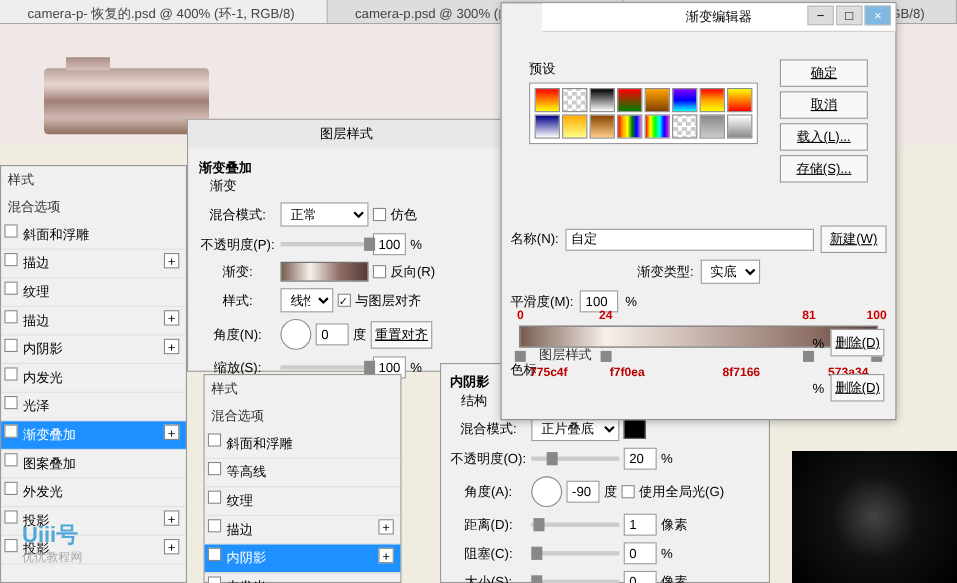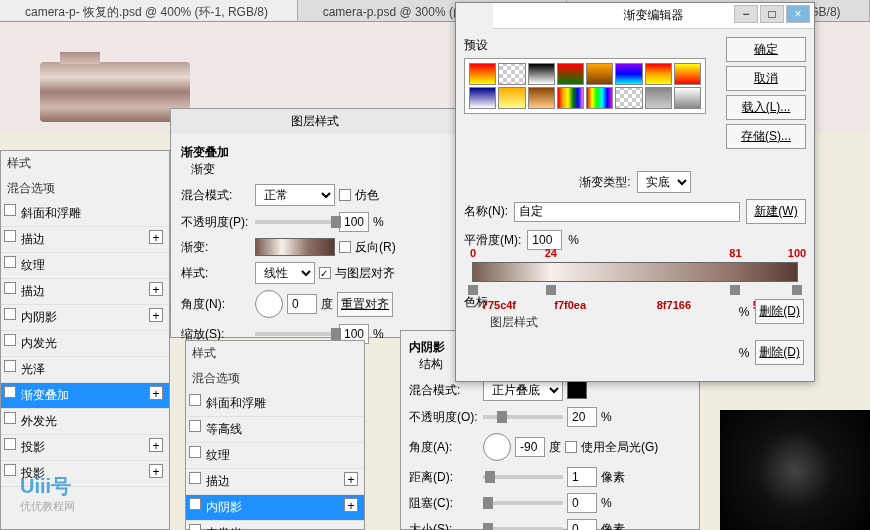--- a/index.html
+++ b/index.html
@@ -16,38 +16,38 @@
 .bo-title { padding: 4px 6px; color: #333; }
 .bo-item { padding: 4px 6px 4px 20px; position: relative; border-bottom: 1px solid #e0e0e0; }
 .bo-item.selected { background: #1e90ff; color: #fff; }
 .bo-item .plus { position: absolute; right: 6px; top: 3px; background: #fff; color: #000; width: 14px; height: 14px; text-align: center; line-height: 14px; border: 1px solid #888; }
 .bo-check { position: absolute; left: 3px; top: 3px; width: 12px; height: 12px; border: 1px solid #888; background: #fff; }
 
 .layer-style-dialog { position: absolute; top: 108px; left: 170px; width: 290px; height: 230px; background: #f0f0f0; border: 1px solid #999; }
 .ls-title { text-align: center; padding: 4px; background: #e8e8e8; }
 .ls-content { padding: 10px; }
 .ls-row { display: flex; align-items: center; margin: 6px 0; gap: 4px; }
-.ls-label { text-align: left; width: 70px; }
+.ls-label { text-align: center; width: 70px; }
 select, input[type=text] { border: 1px solid #999; padding: 2px 4px; background: #fff; }
 .slider-track { width: 80px; height: 4px; background: #ccc; position: relative; }
 .slider-thumb { position: absolute; top: -4px; width: 10px; height: 12px; background: #888; }
 .gradient-preview { width: 80px; height: 18px; background: linear-gradient(to right, #775c4f, #f7f0ea, #8f7166, #573a34); border: 1px solid #666; }
 .check { width: 12px; height: 12px; border: 1px solid #888; background: #fff; display: inline-block; }
 .check.on::after { content:"✓"; font-size:10px; position:relative; top:-2px; }
 .angle-dial { width: 28px; height: 28px; border: 1px solid #888; border-radius: 50%; background: #fff; }
 
 .second-styles { position: absolute; top: 340px; left: 185px; width: 180px; height: 190px; background: #f0f0f0; border: 1px solid #999; }
 .inner-shadow-panel { position: absolute; top: 330px; left: 400px; width: 300px; height: 200px; background: #f0f0f0; border: 1px solid #999; padding: 8px; }
 
 .gradient-editor { position: absolute; top: 2px; left: 455px; width: 360px; height: 380px; background: #f0f0f0; border: 1px solid #888; box-shadow: 0 2px 8px rgba(0,0,0,0.3); z-index: 10; }
 .ge-titlebar { background: #fff; padding: 4px 8px; text-align: center; position: relative; border-bottom: 1px solid #ccc; margin-left: 37px; }
 .ge-titlebar .winbtns { position: absolute; right: 4px; top: 2px; display: flex; }
 .winbtn { width: 24px; height: 18px; background: #ddd; border: 1px solid #bbb; text-align: center; line-height: 16px; margin-left: 2px; }
 .winbtn.close { background: #7fb8e0; color: #fff; }
-.ge-body { display: flex; padding: 8px; gap: 20px; }
+.ge-body { display: flex; padding: 25px; gap: 20px; }
 .preset-area { flex: 1; }
 .preset-grid { border: 1px solid #999; background: #fff; padding: 4px; display: grid; grid-template-columns: repeat(8, 1fr); gap: 2px; }
 .preset-sw { height: 22px; border: 1px solid #888; }
 .ge-buttons { width: 80px; display: flex; flex-direction: column; gap: 4px; }
 .ge-btn { border: 1px solid #999; background: #f8f8f8; padding: 3px; text-align: center; cursor: pointer; text-decoration: underline; }
 .ge-lower { padding: 8px; }
 .ge-row { display: flex; align-items: center; gap: 6px; margin: 6px 0; }
 .gradient-bar { position: relative; margin: 12px 8px; height: 20px; background: linear-gradient(to right, #775c4f 0%, #f7f0ea 24%, #8f7166 81%, #573a34 100%); border: 1px solid #666; }
 .stop-marker { position: absolute; top: 22px; width: 10px; height: 10px; background: #888; transform: translateX(-50%); }
 .stop-label { position: absolute; top: -16px; font-size: 11px; color: #c00; font-weight: bold; transform: translateX(-50%); }
@@ -75,20 +75,21 @@
   <div class="bo-title">样式</div>
   <div class="bo-title">混合选项</div>
   <div class="bo-item"><span class="bo-check"></span><span>斜面和浮雕</span></div>
   <div class="bo-item"><span class="bo-check"></span><span>描边</span><span class="plus">+</span></div>
   <div class="bo-item"><span class="bo-check"></span><span>纹理</span></div>
   <div class="bo-item"><span class="bo-check"></span><span>描边</span><span class="plus">+</span></div>
   <div class="bo-item"><span class="bo-check"></span><span>内阴影</span><span class="plus">+</span></div>
   <div class="bo-item"><span class="bo-check"></span><span>内发光</span></div>
   <div class="bo-item"><span class="bo-check"></span><span>光泽</span></div>
   <div class="bo-item selected"><span class="bo-check on"></span><span>渐变叠加</span><span class="plus">+</span></div>
+  <div class="bo-item"><span class="bo-check"></span><span>图案叠加</span></div>
   <div class="bo-item"><span class="bo-check"></span><span>外发光</span></div>
   <div class="bo-item"><span class="bo-check"></span><span>投影</span><span class="plus">+</span></div>
   <div class="bo-item"><span class="bo-check"></span><span>投影</span><span class="plus">+</span></div>
 </div>
 
 <div class="layer-style-dialog">
   <div class="ls-title">图层样式</div>
   <div class="ls-content">
     <div style="font-weight:bold">渐变叠加</div>
     <div style="margin-left:10px">渐变</div>
@@ -107,21 +108,21 @@
       <span>%</span>
     </div>
     <div class="ls-row">
       <span class="ls-label">渐变:</span>
       <div class="gradient-preview"></div>
       <span class="check"></span>
       <span>反向(R)</span>
     </div>
     <div class="ls-row">
       <span class="ls-label">样式:</span>
-      <select style="width:60px"><option>线性</option></select>
+      <select style="width:48px"><option>线性</option></select>
       <span class="check on"></span>
       <span>与图层对齐</span>
     </div>
     <div class="ls-row">
       <span class="ls-label">角度(N):</span>
       <div class="angle-dial"></div>
       <input type="text" style="width: 30px;" value="0">
       <span>度</span>
       <button class="ge-btn">重置对齐</button>
     </div>
@@ -229,28 +230,28 @@
       </div>
     </div>
     <div class="ge-buttons">
       <div class="ge-btn">确定</div>
       <div class="ge-btn">取消</div>
       <div class="ge-btn">载入(L)...</div>
       <div class="ge-btn">存储(S)...</div>
     </div>
   </div>
   <div class="ge-lower">
-    <div class="ge-row" style="justify-content:center">
-      <span>渐变类型:</span>
-      <select><option>实底</option></select>
-    </div>
     <div class="ge-row">
       <span>名称(N):</span>
       <input type="text" style="flex: 1 1 0%;" value="自定">
       <button class="ge-btn" style="width:60px">新建(W)</button>
+    </div>
+    <div class="ge-row" style="justify-content:center">
+      <span>渐变类型:</span>
+      <select><option>实底</option></select>
     </div>
     <div class="ge-row" style="justify-content:flex-start">
       <span>平滑度(M):</span>
       <input type="text" style="width: 35px;" value="100">
       <span>%</span>
     </div>
     <div class="gradient-bar">
       <span class="stop-label" style="left:0%">0</span>
       <span class="stop-label" style="left:24%">24</span>
       <span class="stop-label" style="left:81%">81</span>

